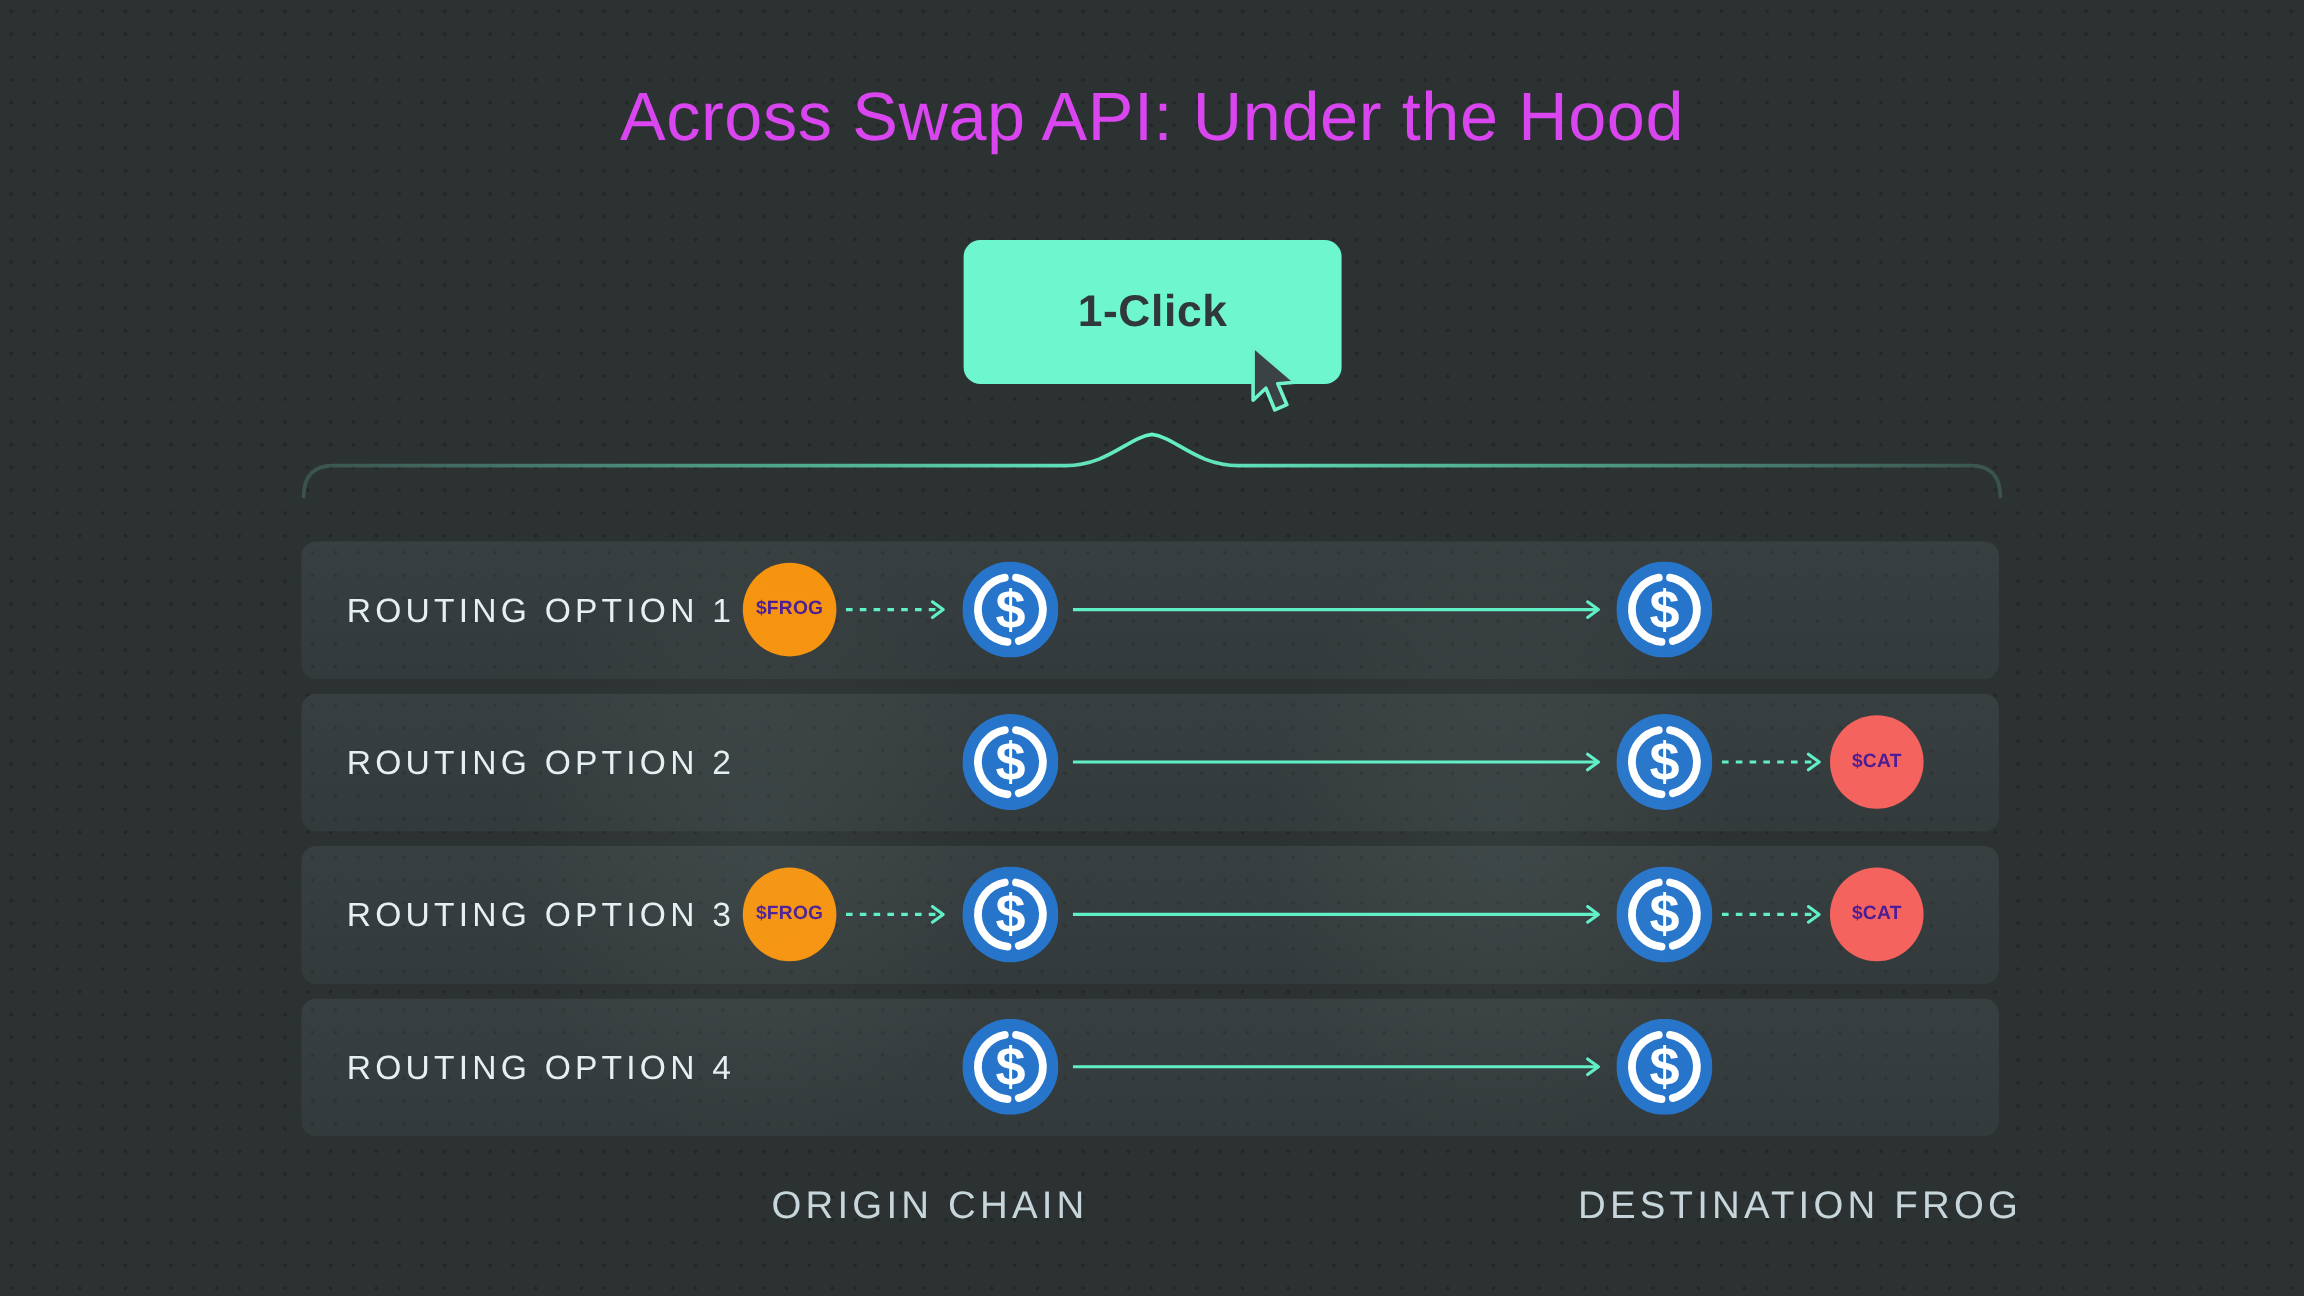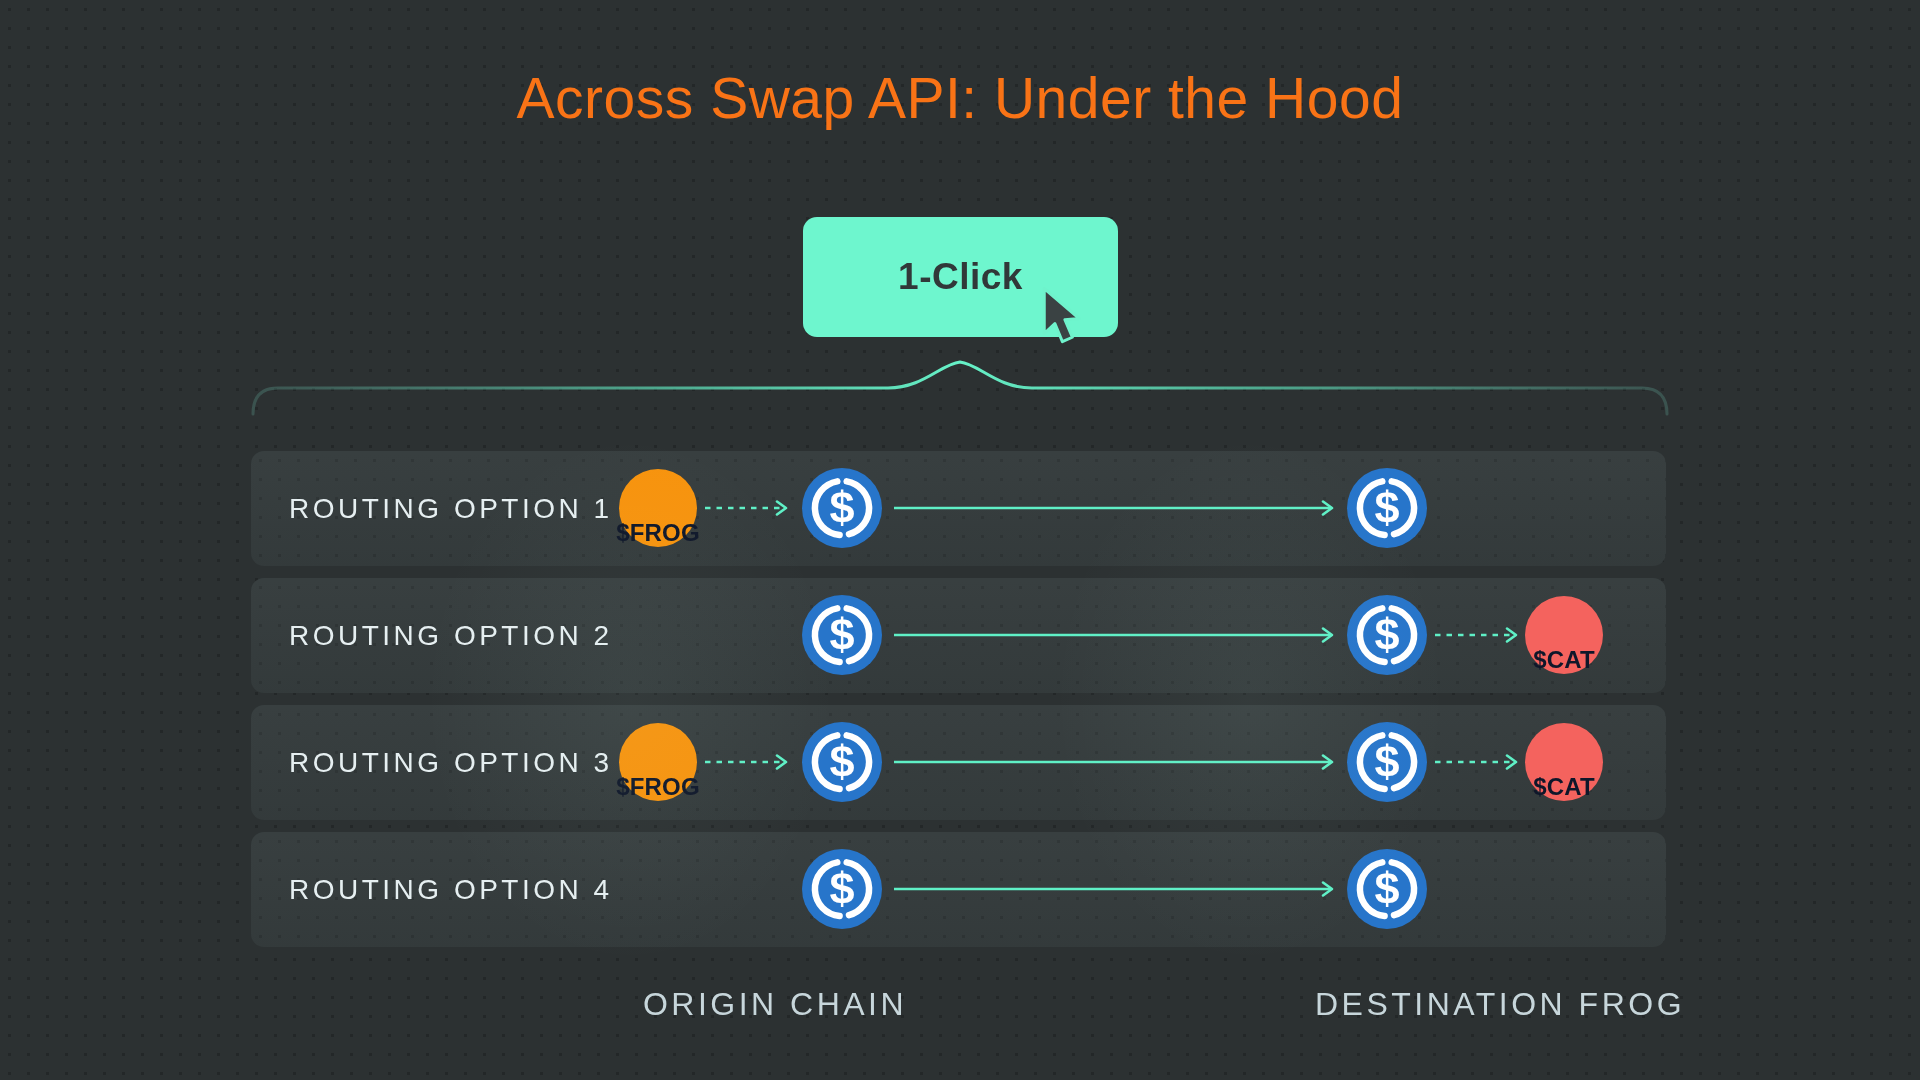--- a/index.html
+++ b/index.html
@@ -6,46 +6,46 @@
   body{
     width:1920px;height:1080px;position:relative;overflow:hidden;
     background-color:#2c3132;
     background-image:radial-gradient(circle, rgba(0,0,0,0.20) 1.6px, transparent 1.8px);
     background-size:19px 19px;
     font-family:"Liberation Sans", sans-serif;
     -webkit-font-smoothing:antialiased;
   }
   .page-title{
     position:absolute;left:0;top:58px;width:1920px;height:80px;line-height:80px;
-    text-align:center;font-size:57px;font-weight:400;color:#f97316;letter-spacing:0.5px;
+    text-align:center;font-size:57px;font-weight:400;color:#d946ef;letter-spacing:0.5px;
   }
   .one-click-btn{
     position:absolute;left:803px;top:200px;width:315px;height:120px;
     background:#6ef6ce;border:none;border-radius:14px;
     font-family:"Liberation Sans", sans-serif;
     font-size:37px;font-weight:700;color:#313839;letter-spacing:0.5px;
-    display:flex;align-items:center;justify-content:center;cursor:pointer;margin-top:17px;
+    display:flex;align-items:center;justify-content:center;cursor:pointer;
   }
   .cursor-svg{position:absolute;left:1040px;top:286px;pointer-events:none;}
   .brace-svg{position:absolute;left:248px;top:350px;pointer-events:none;}
   .row{
     position:absolute;left:251px;width:1415px;height:115px;border-radius:13px;
     background-color:#353c3d;
     background-image:linear-gradient(180deg, rgba(255,255,255,0.015), rgba(0,0,0,0.03)),
       radial-gradient(circle, rgba(0,0,0,0.13) 1.6px, transparent 1.8px);
     background-size:auto,19px 19px;
   }
   .row-label{
     position:absolute;left:38px;top:0;height:115px;line-height:115px;
     font-size:28px;letter-spacing:3.5px;color:#e6eff1;font-weight:400;white-space:nowrap;
   }
   .token{
     position:absolute;top:18px;width:78px;height:78px;border-radius:50%;
-    display:flex;align-items:flex-end;justify-content:center;
-    font-size:24px;font-weight:700;color:#0f172a;letter-spacing:0.2px;
+    display:flex;align-items:center;justify-content:center;
+    font-size:16px;font-weight:700;color:#4c1d95;letter-spacing:0.2px;
   }
   .token.frog{background:#f7930d;}
   .token.cat{background:#f4635e;}
   .usdc-icon{position:absolute;top:17px;width:80px;height:80px;}
   .arrow{position:absolute;top:46px;}
   .glow{
     position:absolute;pointer-events:none;
     background:radial-gradient(ellipse at center, rgba(200,240,230,0.05), rgba(200,240,230,0.0) 70%);
   }
   .footer-label{

